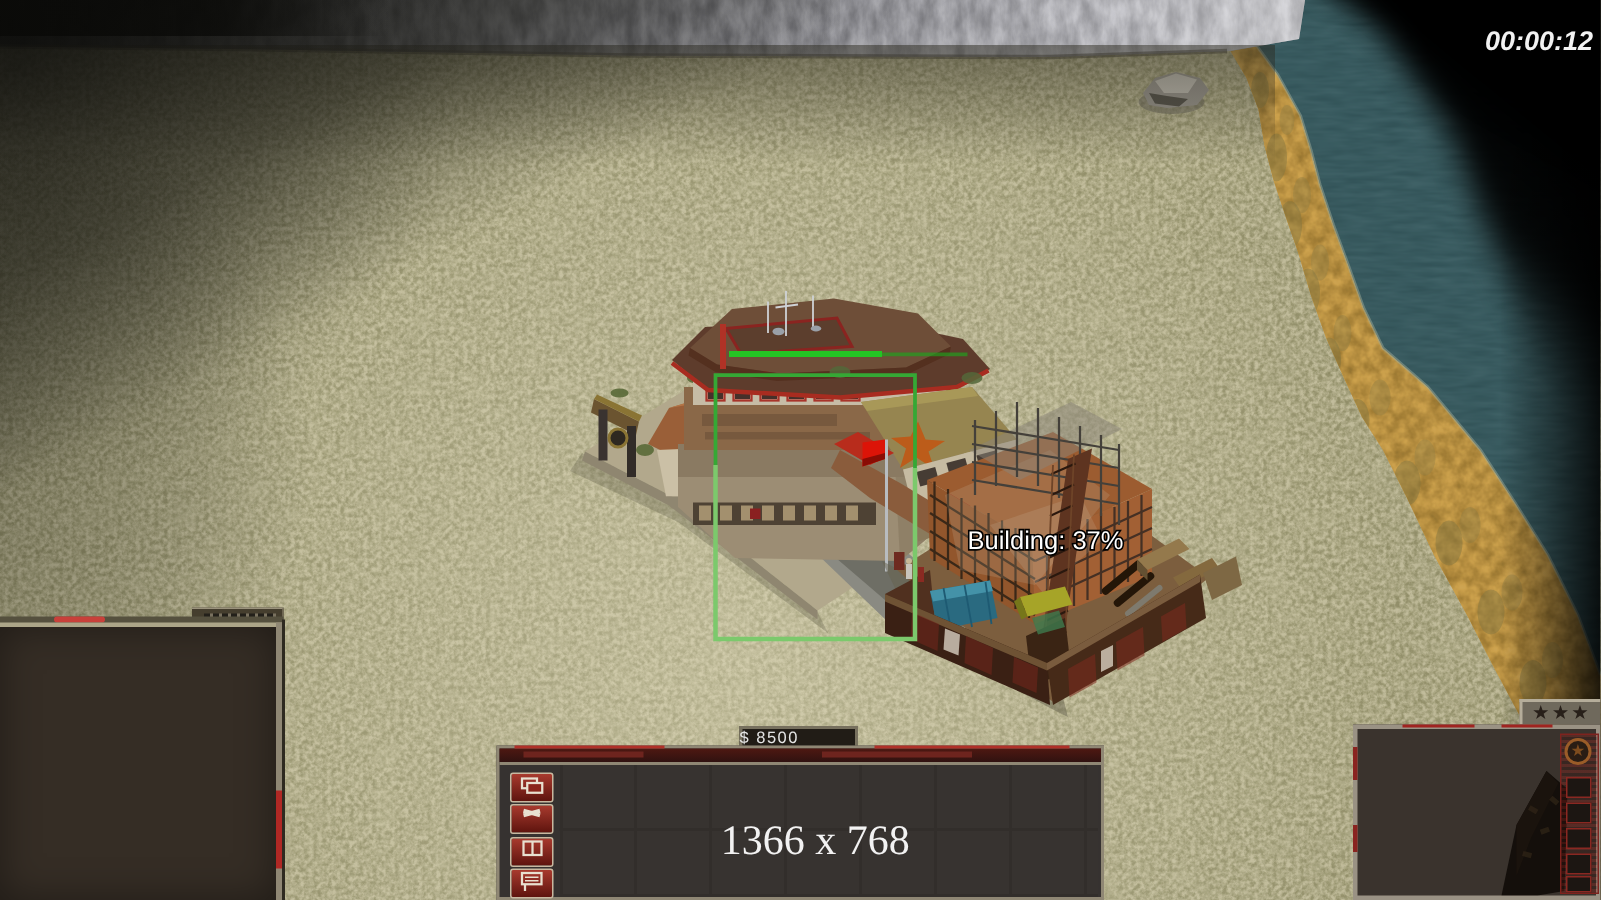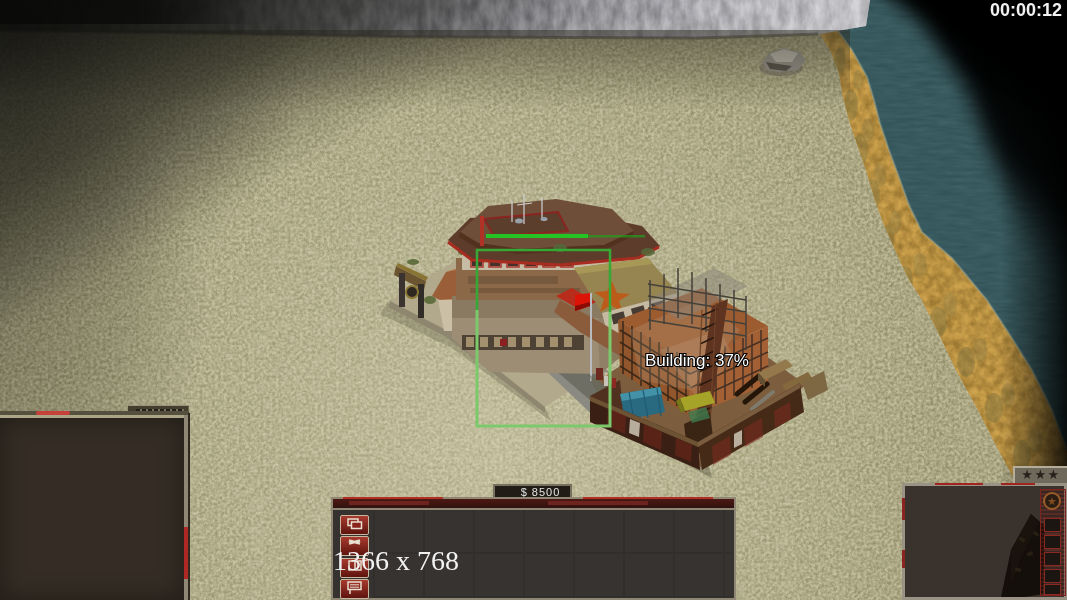--- a/index.html
+++ b/index.html
@@ -480,21 +480,21 @@
 <polyline points="477,310 477,250 610,250 610,312" fill="none" stroke="#35a835" stroke-width="2.5"></polyline>
 
 <polyline points="477,310 477,426 610,426 610,312" fill="none" stroke="#7cc96c" stroke-width="3"></polyline>
 
 <text x="645" y="366" font-family="Liberation Sans, sans-serif" font-size="17" fill="#ffffff" stroke="#000" stroke-width="2.2" paint-order="stroke" font-weight="400">Building: 37%</text>
 </svg>
 
 <div class="abs" style="left:0;top:0;width:260px;height:24px;background:linear-gradient(90deg,rgba(8,8,6,0.72) 55%,rgba(8,8,6,0));"></div>
 
 
-<div class="abs" style="right:5px;top:0;font-size:18px;font-weight:bold;color:#f2f2f2;text-shadow:1px 1px 2px #000;">00:00:12</div>
+<div class="abs" style="right:5px;top:17px;font-size:18px;font-weight:bold;color:#f2f2f2;text-shadow:1px 1px 2px #000;font-style:italic;">00:00:12</div>
 
 <div class="abs" style="left:0;top:404px;width:200px;height:196px;">
 
   <div class="abs" style="left:128px;top:1px;width:60px;height:10px;background:#453e2e;border-top:1px solid #9a927c;border-right:1px solid #6e6652;"></div>
 
   <div class="abs" style="left:136px;top:5px;width:48px;height:3px;background:repeating-linear-gradient(90deg,#23201a 0 4px,#7a7260 4px 6px);"></div>
 
   <div class="abs" style="left:0;top:7px;width:189px;height:7px;background:#55503e;"></div>
 
   <div class="abs" style="left:36px;top:7px;width:34px;height:4px;background:#c8403a;border-radius:2px;"></div>
@@ -505,21 +505,21 @@
 
   <div class="abs" style="left:184px;top:11px;width:4px;height:185px;background:#8f8774;"></div>
 
   <div class="abs" style="left:188px;top:9px;width:2px;height:187px;background:#2e2a20;"></div>
 
   <div class="abs" style="left:184px;top:123px;width:4px;height:52px;background:#b02824;"></div>
 </div>
 
 <div class="abs" style="left:493px;top:484px;width:79px;height:16px;background:#211c16;border:2px solid #77705e;border-bottom:none;box-sizing:border-box;"></div>
 
-<div class="abs" style="left:493px;top:486px;width:95px;text-align:center;font-size:11px;color:#e4e4e4;letter-spacing:1px;">$ 8500</div>
+<div class="abs" style="left:493px;top:486px;width:95px;font-size:11px;color:#e4e4e4;letter-spacing:1px;">$ 8500</div>
 
 <div class="abs" style="left:331px;top:497px;width:405px;height:103px;background:#363230;border:2px solid #8f8774;box-sizing:border-box;">
 
   <div class="abs" style="left:0;top:0;width:401px;height:9px;background:linear-gradient(180deg,#4e1812,#301210);border-bottom:2px solid #8f8774;"></div>
 
   <div class="abs" style="left:16px;top:2px;width:80px;height:4px;background:#6e241e;"></div>
   <div class="abs" style="left:215px;top:2px;width:100px;height:4px;background:#6e241e;"></div>
 
   <div class="abs" style="left:10px;top:-2px;width:100px;height:2px;background:#b03028;"></div>
   <div class="abs" style="left:250px;top:-2px;width:130px;height:2px;background:#b03028;"></div>
@@ -539,21 +539,21 @@
       <path d="M9 28.5 L20 25.5 M9 25.5 L20 28.5" stroke-width="2.6"></path>
       <rect x="9" y="46" width="12" height="9"></rect>
           <line x1="15" y1="46" x2="15" y2="55"></line>
       <rect x="8" y="67" width="13" height="7.5"></rect>
           <line x1="10" y1="74.5" x2="10" y2="79"></line>
       <line x1="10" y1="69.8" x2="19" y2="69.8" stroke-width="1"></line>
           <line x1="10" y1="72.2" x2="19" y2="72.2" stroke-width="1"></line>
     </g>
   </svg>
 
-  <div class="abs" style="left:0;top:46px;width:421px;text-align:left;font-family:'Liberation Serif',serif;font-size:28px;color:#f2f2f2;">1366 x 768</div>
+  <div class="abs" style="left:0;top:46px;width:421px;text-align:center;font-family:'Liberation Serif',serif;font-size:28px;color:#f2f2f2;">1366 x 768</div>
 </div>
 
 <div class="abs" style="left:1013px;top:466px;width:54px;height:17px;background:#6f695c;border:2px solid #b5ad9a;border-right:none;border-bottom:none;box-sizing:border-box;color:#28201a;font-size:13px;letter-spacing:1.5px;text-align:center;line-height:14px;">★★★</div>
 
 <div class="abs" style="left:902px;top:483px;width:165px;height:117px;background:#3a332d;border:3px solid #9a9284;box-sizing:border-box;">
 
   <div class="abs" style="left:30px;top:-3px;width:48px;height:2px;background:#a02420;"></div>
   <div class="abs" style="left:96px;top:-3px;width:34px;height:2px;background:#a02420;"></div>
 
   <div class="abs" style="left:-3px;top:12px;width:3px;height:22px;background:#8a2420;"></div>

